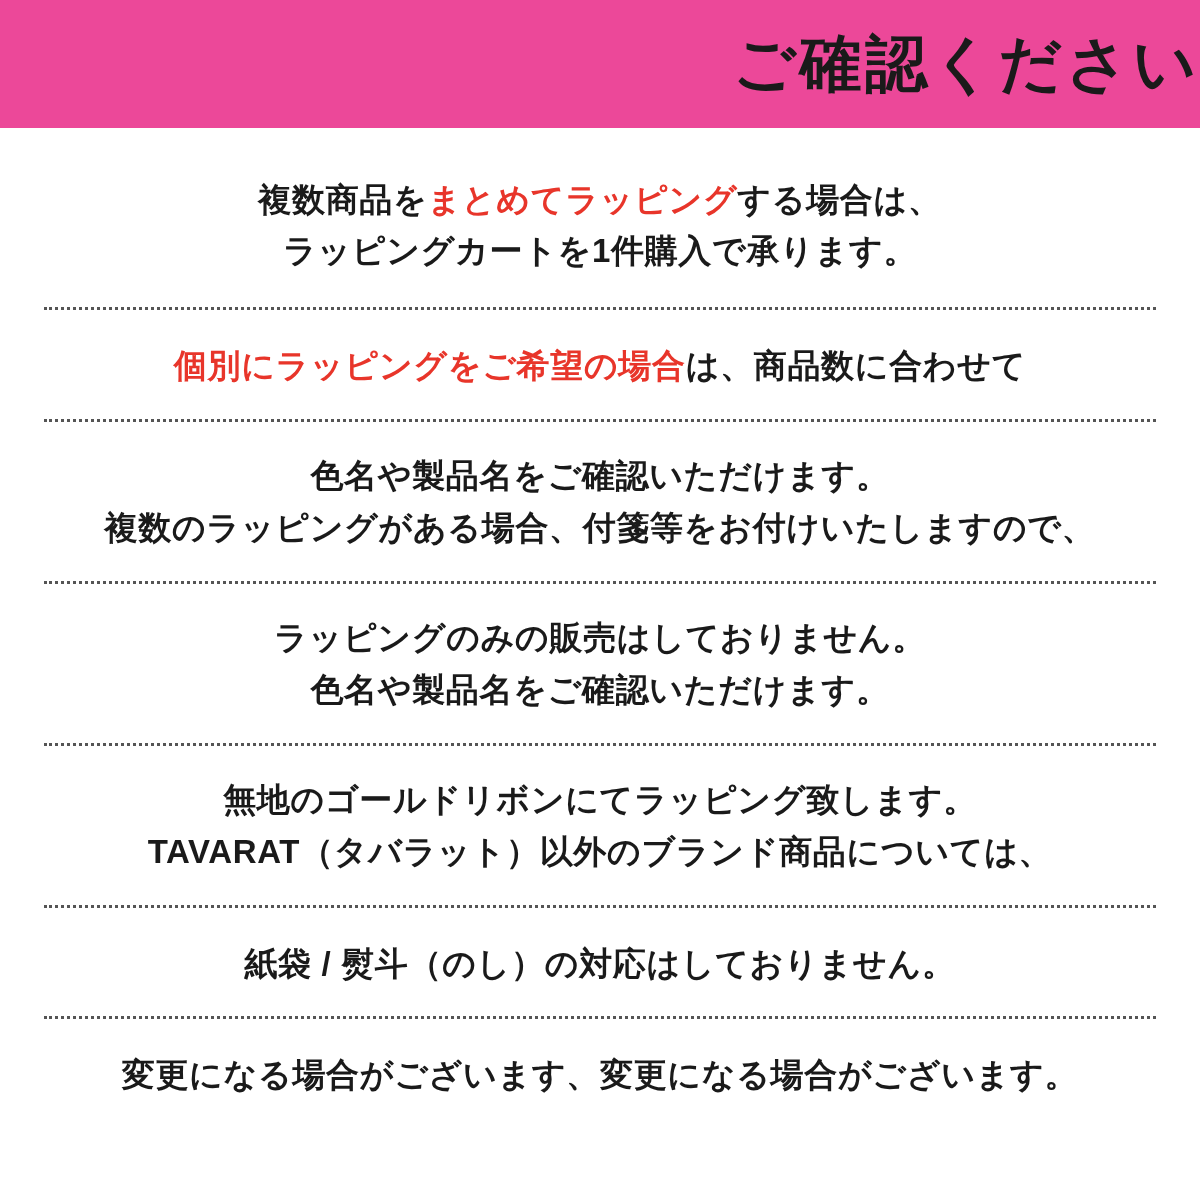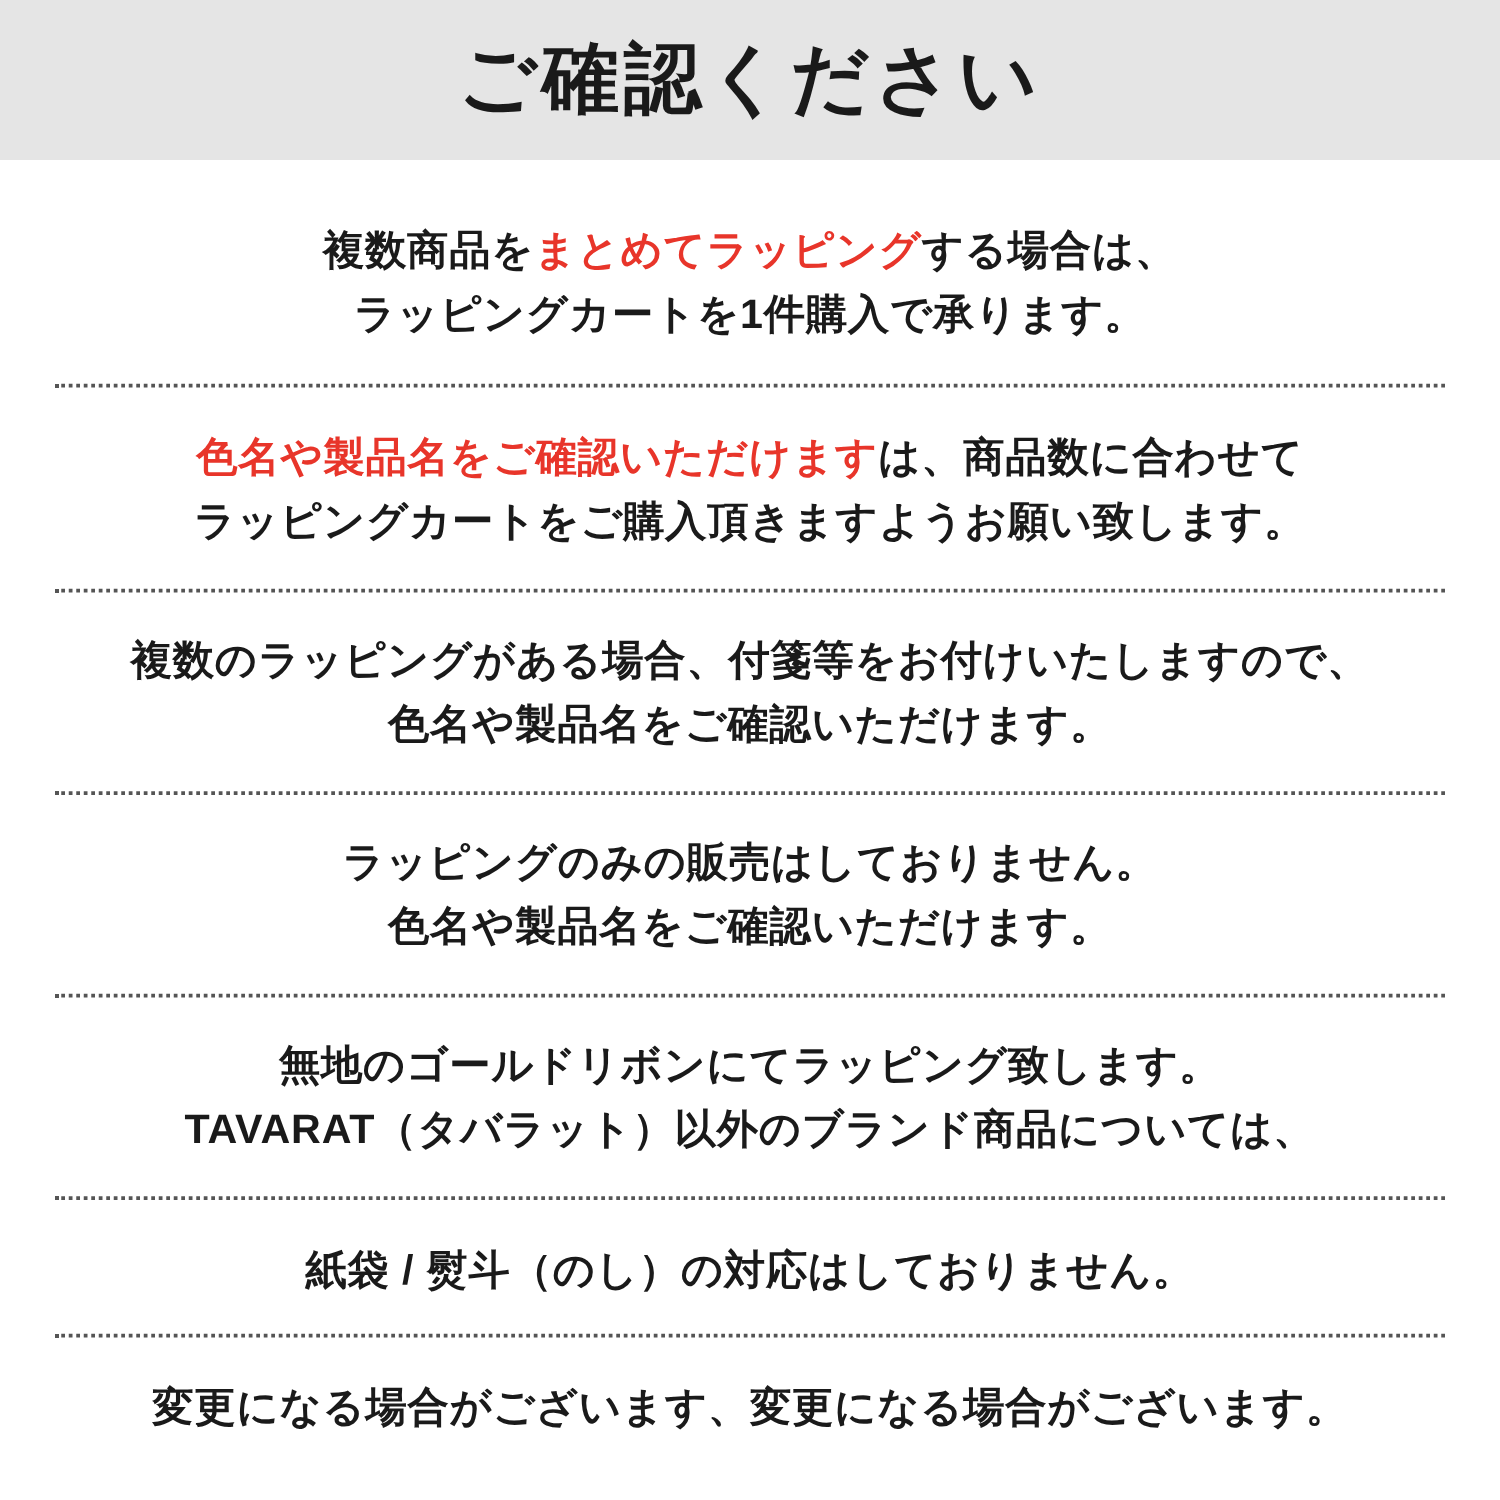--- a/index.html
+++ b/index.html
@@ -17,24 +17,24 @@
   .page {
     width: 1200px;
     height: 1200px;
     position: relative;
     display: flex;
     flex-direction: column;
   }
   .header {
     width: 100%;
     height: 128px;
-    background: #e5e5e5;
+    background: #ec4899;
     display: flex;
     align-items: center;
-    justify-content: center;
+    justify-content: flex-end;
     box-sizing: border-box;
   }
   .header-title {
     font-size: 62px;
     font-weight: bold;
     letter-spacing: 0.06em;
     color: #1a1a1a;
     line-height: 1;
     white-space: nowrap;
   }
@@ -88,29 +88,28 @@
   <div class="content">
 
     <div class="note-block b0">
       <div class="note-line"><span>複数商品を</span><span class="hl">まとめてラッピング</span><span>する場合は、</span></div>
       <div class="note-line"><span>ラッピングカートを1件購入で承ります。</span></div>
     </div>
 
     <div class="divider"></div>
 
     <div class="note-block b1">
-      <div class="note-line"><span class="hl">色名や製品名をご確認いただけます</span><span>は、商品数に合わせて</span></div>
-      <div class="note-line"><span>ラッピングカートをご購入頂きますようお願い致します。</span></div>
+      <div class="note-line"><span class="hl">個別にラッピングをご希望の場合</span><span>は、商品数に合わせて</span></div>
     </div>
 
     <div class="divider"></div>
 
     <div class="note-block b2">
+      <div class="note-line"><span>色名や製品名をご確認いただけます。</span></div>
       <div class="note-line"><span>複数のラッピングがある場合、付箋等をお付けいたしますので、</span></div>
-      <div class="note-line"><span>色名や製品名をご確認いただけます。</span></div>
     </div>
 
     <div class="divider"></div>
 
     <div class="note-block b3">
       <div class="note-line"><span>ラッピングのみの販売はしておりません。</span></div>
       <div class="note-line"><span>色名や製品名をご確認いただけます。</span></div>
     </div>
 
     <div class="divider"></div>

